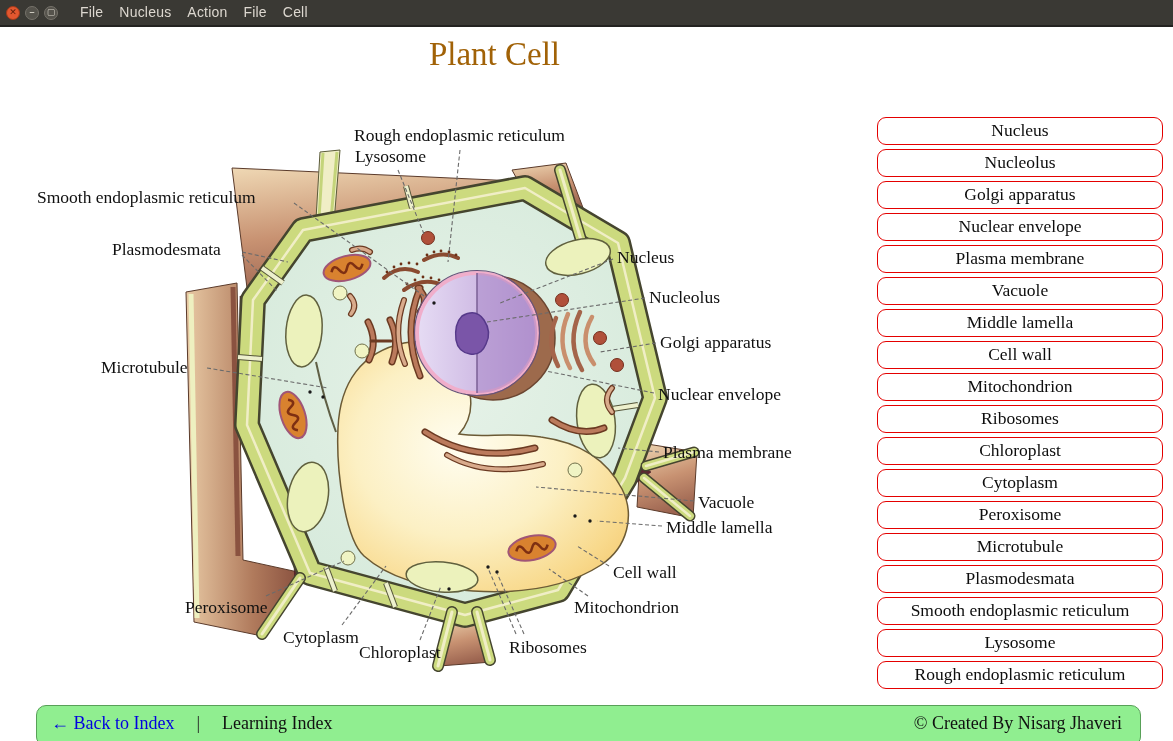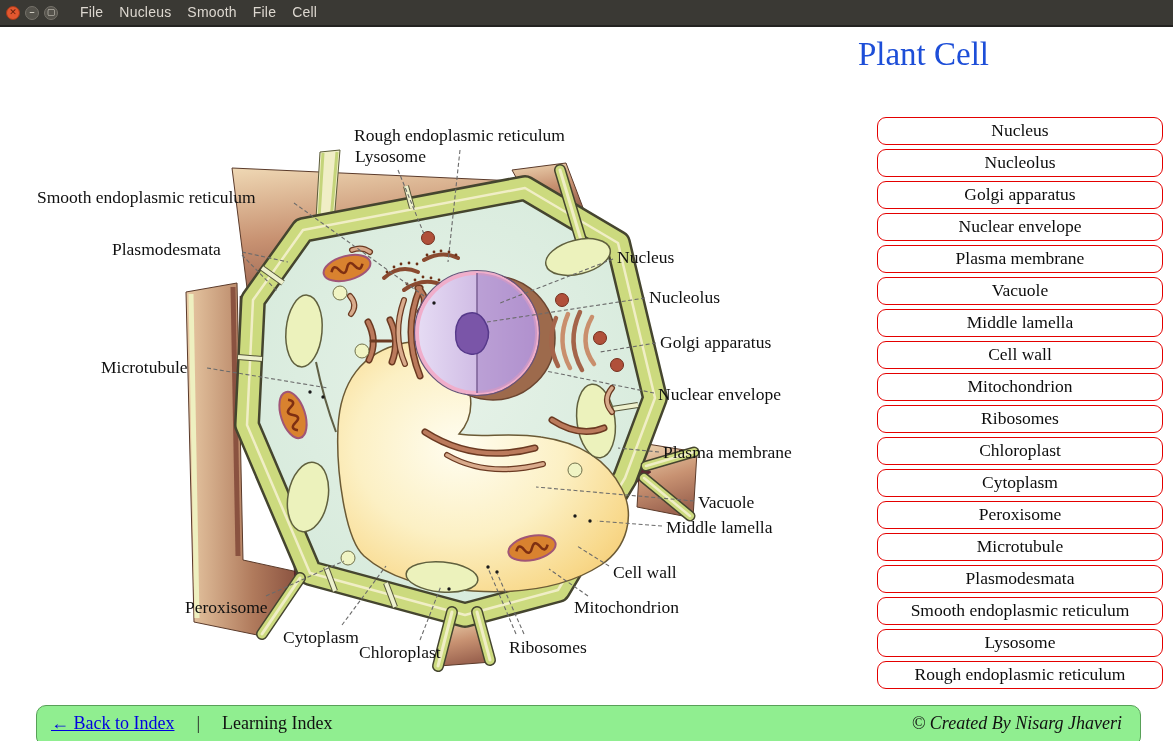--- a/index.html
+++ b/index.html
@@ -9,51 +9,51 @@
   .menubar{position:absolute;left:0;top:0;width:1173px;height:27px;background:#3a3934;
            border-bottom:2px solid #232220;display:flex;align-items:center;box-sizing:border-box;}
   .winbtns{display:flex;align-items:center;gap:5px;margin-left:6px;}
   .wbtn{width:14px;height:14px;border-radius:50%;display:flex;align-items:center;justify-content:center;
         font:bold 9px/1 "Liberation Sans","DejaVu Sans",sans-serif;box-sizing:border-box;}
   .wbtn.close{background:#e2572f;border:1px solid #a33a1a;color:#5e1f0c;}
   .wbtn.gray{background:#55534c;border:1px solid #75726a;color:#d6d2c8;}
   .menuitems{display:flex;margin-left:14px;}
   .menuitem{color:#ddd8d0;font:14px/27px "Liberation Sans","DejaVu Sans",sans-serif;padding:0 8px;letter-spacing:.2px;}
   
-  .page-title{position:absolute;left:0;top:36px;width:989px;text-align:right;
-              font-size:33px;color:#1d4ed8;}
+  .page-title{position:absolute;left:0;top:36px;width:989px;text-align:center;
+              font-size:33px;color:#a16207;}
   
   .stage-svg{position:absolute;left:30px;top:115px;width:830px;height:575px;}
   .dlabel{position:absolute;white-space:nowrap;font-size:17.5px;color:#101010;}
   
   .sidebar{position:absolute;left:877px;top:117px;width:286px;}
   .side-btn{box-sizing:border-box;height:28px;margin-bottom:4px;background:#fff;
             border:1.6px solid #e40000;border-radius:9px;text-align:center;
             font-size:17.5px;line-height:24px;color:#0d0d0d;cursor:pointer;}
   
   .footer{position:absolute;left:36px;top:705px;width:1105px;height:40px;background:#90ee90;
           border:1px solid #58a058;border-radius:10px 10px 8px 8px;box-sizing:border-box;
           display:flex;align-items:center;font-size:18px;color:#111;padding:0 18px 4px 14px;}
-  .back-link{color:#0000e0;text-decoration:underline;cursor:pointer;}
+  .back-link{color:#0000e0;cursor:pointer;}
   .footer .sep{margin:0 22px;color:#222;}
-  .credit{margin-left:auto;font-style:italic;}
+  .credit{margin-left:auto;}
 </style>
 </head>
 <body>
 
 <div class="menubar">
   <div class="winbtns">
       <div class="wbtn close">✕</div>
       <div class="wbtn gray">–</div>
       <div class="wbtn gray">▢</div>
     </div>
   <div class="menuitems">
       <div class="menuitem">File</div>
       <div class="menuitem">Nucleus</div>
-      <div class="menuitem">Smooth</div>
+      <div class="menuitem">Action</div>
       <div class="menuitem">File</div>
       <div class="menuitem">Cell</div>
     </div>
 </div>
 
 <div class="page-title">Plant Cell</div>
 
 <svg class="stage-svg" viewBox="30 115 830 575" xmlns="http://www.w3.org/2000/svg">
   <defs>
     <linearGradient id="tanH" x1="0" y1="0" x2="0.25" y2="1">

